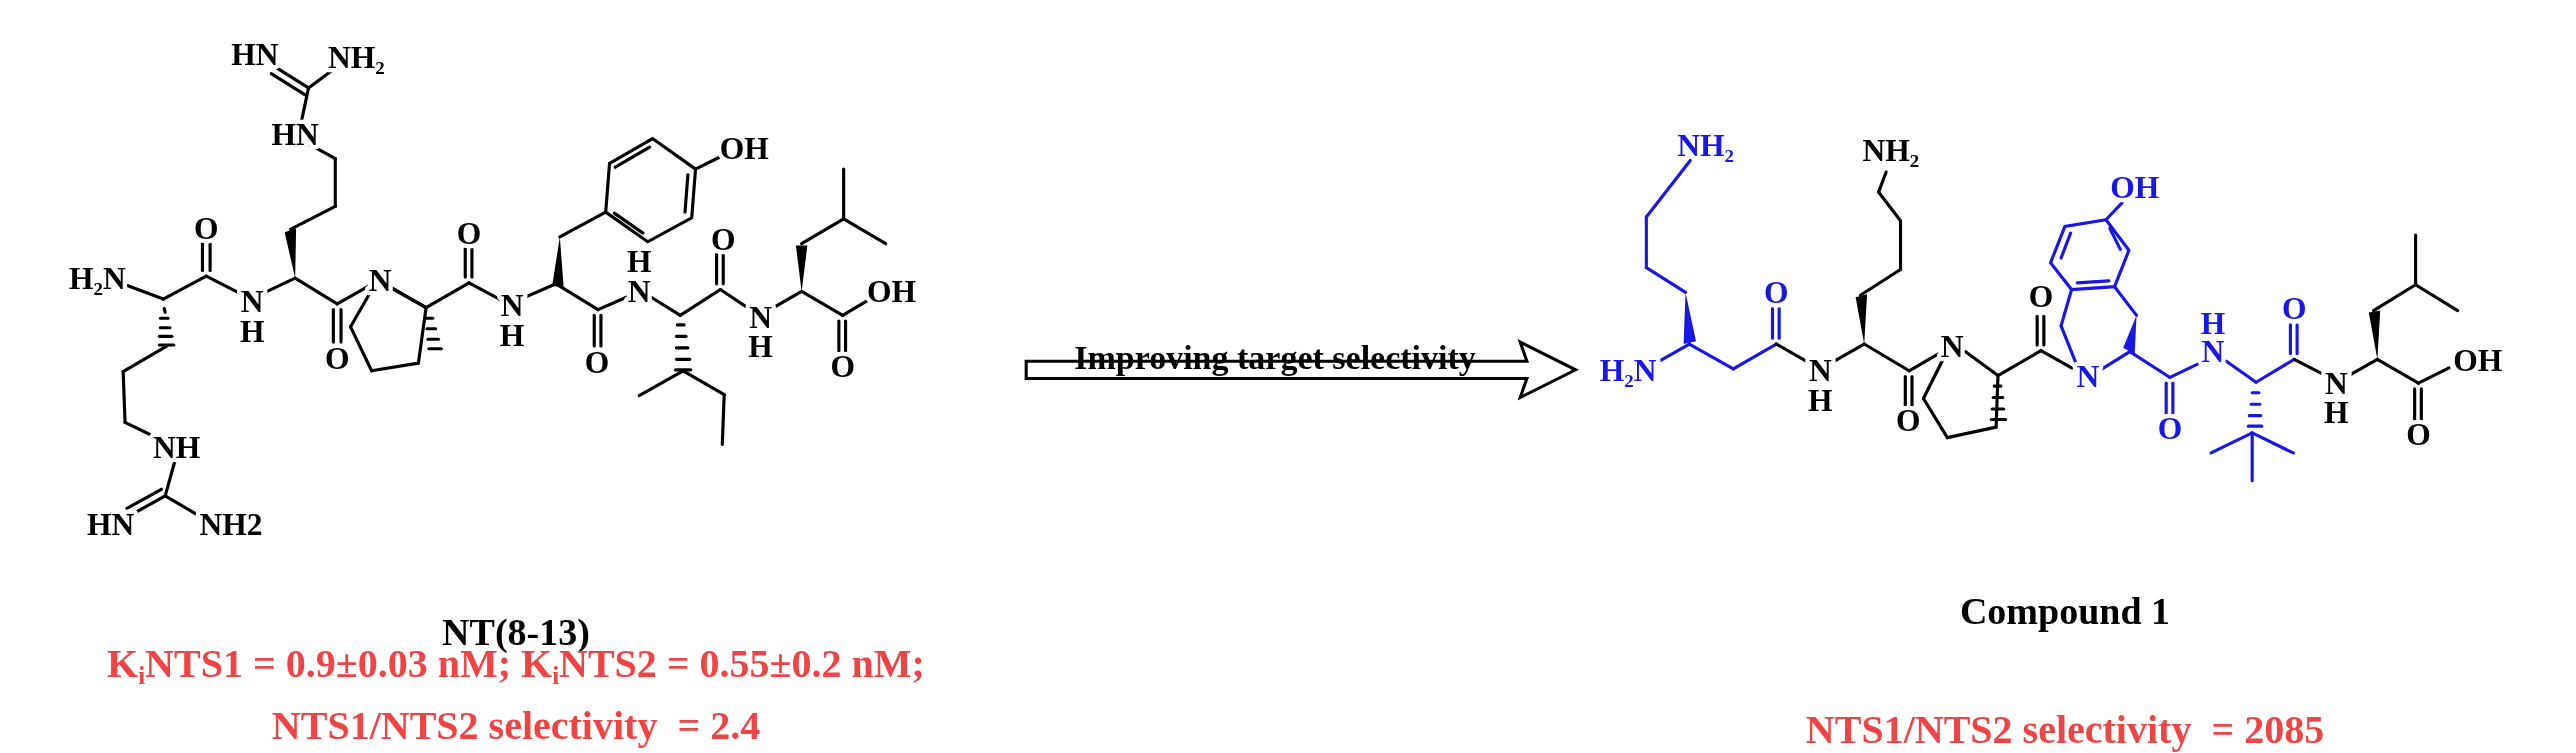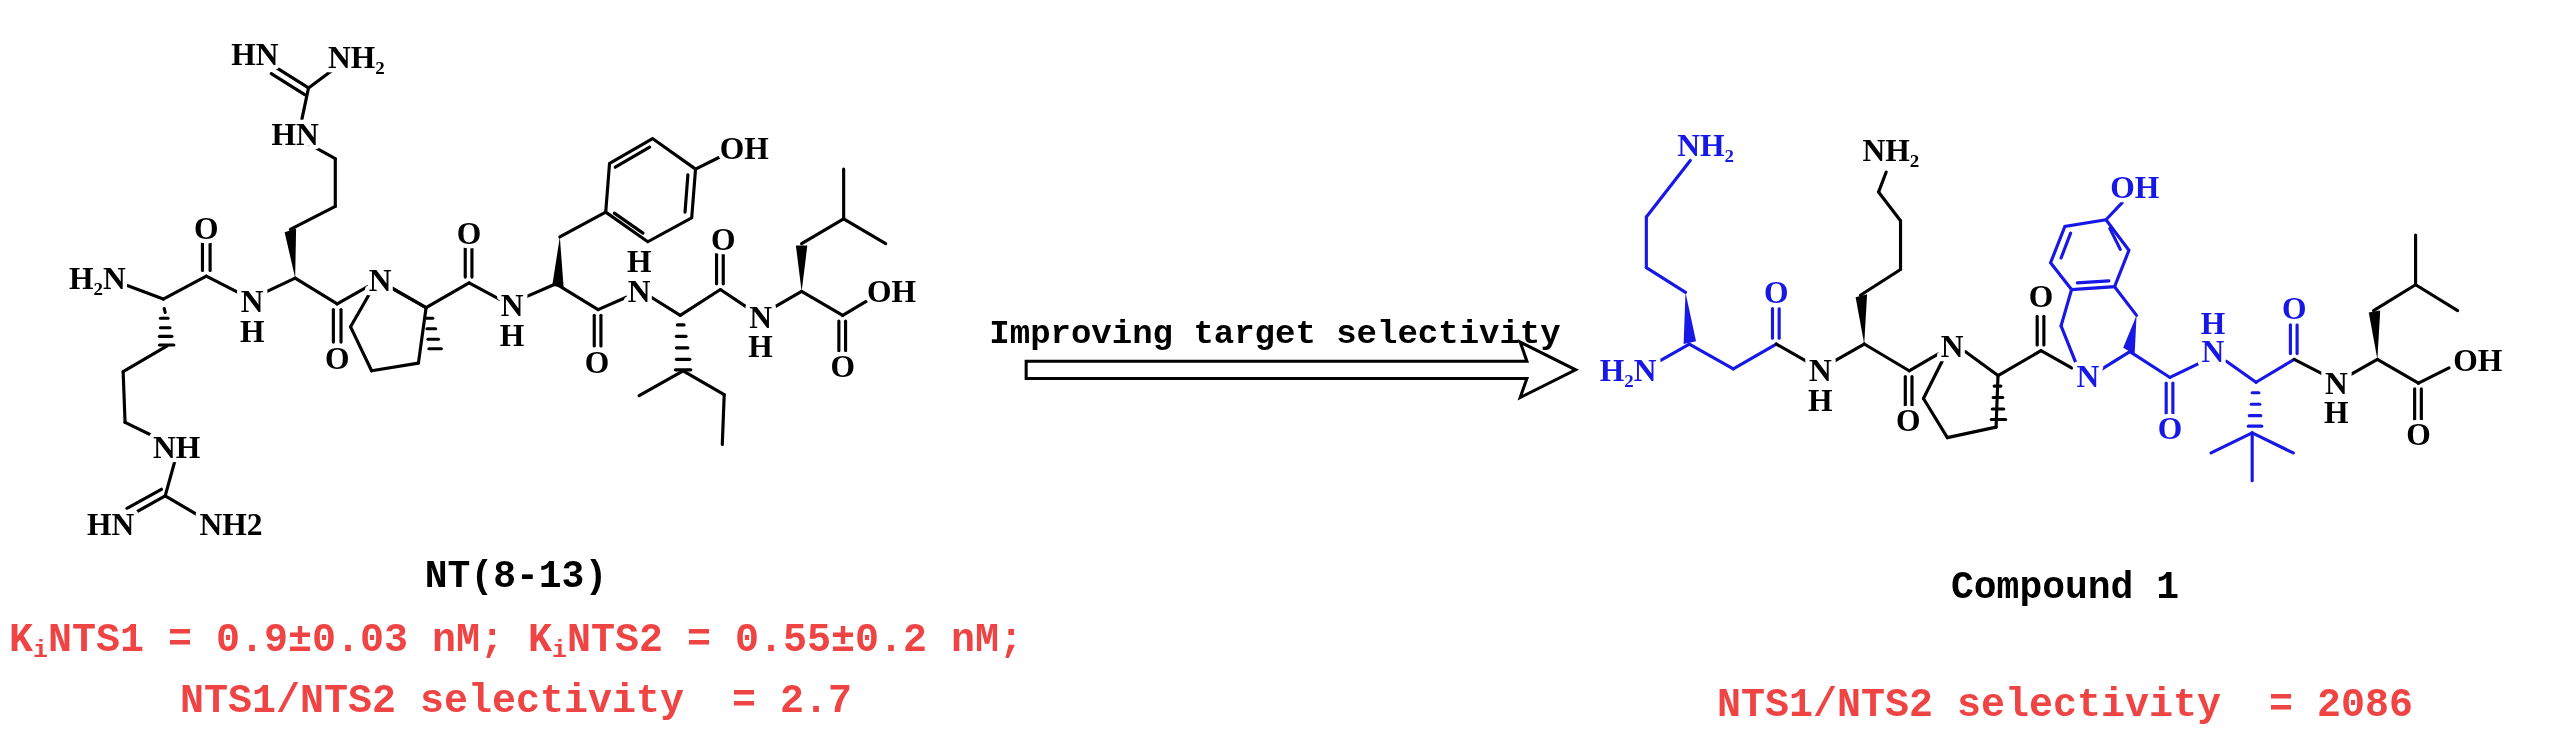--- a/index.html
+++ b/index.html
@@ -4,21 +4,21 @@
 <style>
   html,body{margin:0;padding:0;background:#fff;}
   .fig{position:relative;width:2576px;height:753px;background:#fff;overflow:hidden;
        font-family:"Liberation Serif", serif;}
   svg{position:absolute;left:0;top:0;}
   svg line, svg path.bond, svg polyline{stroke-linecap:round;}
   .al{font:bold 33px "Liberation Serif", serif;fill:#000;text-anchor:middle;
       paint-order:stroke;stroke:#fff;stroke-width:9px;stroke-linejoin:round;}
   .al.blue{fill:#1717e6;}
   .txt{position:absolute;transform:translate(-50%,-50%);white-space:pre;
-       font-family:Liberation Mono, monospace;font-weight:bold;color:#000;}
+       font-family:Liberation Serif, serif;font-weight:bold;color:#000;margin-top:24px;}
   .struct-name{font-size:38px;}
   .kin{font-size:40px;color:#ef4444;}
   .kin .sub{font-size:0.62em;vertical-align:-0.28em;}
   .arrow-label{font-size:34px;}
 </style>
 </head>
 <body>
 
 <div class="fig">
 
@@ -240,25 +240,25 @@
     <text class="al blue" x="2400" y="334">O</text>
     <text class="al" x="2444" y="412">N</text>
     <text class="al" x="2444" y="443">H</text>
     <text class="al" x="2592" y="388">OH</text>
     <text class="al" x="2530" y="466">O</text>
   </g>
 </svg>
 
 <div class="txt arrow-label" style="left:1275px;top:334px">Improving target selectivity</div>
 
-<div class="txt struct-name" style="left:516px;top:576px">NT(8-13)</div>
+<div class="txt struct-name" style="left:516px;top:608px">NT(8-13)</div>
 
 <div class="txt kin" style="left:516px;top:641px"><span>K</span><span class="sub">i</span><span>NTS1 = 0.9±0.03 nM; </span><span>K</span><span class="sub">i</span><span>NTS2 = 0.55±0.2 nM;</span></div>
 
-<div class="txt kin" style="left:516px;top:701px">NTS1/NTS2 selectivity  = 2.7</div>
+<div class="txt kin" style="left:516px;top:701px">NTS1/NTS2 selectivity  = 2.4</div>
 
 <div class="txt struct-name" style="left:2065px;top:587px">Compound 1</div>
 
 
-<div class="txt kin" style="left:2065px;top:705px">NTS1/NTS2 selectivity  = 2086</div>
+<div class="txt kin" style="left:2065px;top:705px">NTS1/NTS2 selectivity  = 2085</div>
 
 </div>
 
 
 </body></html>

